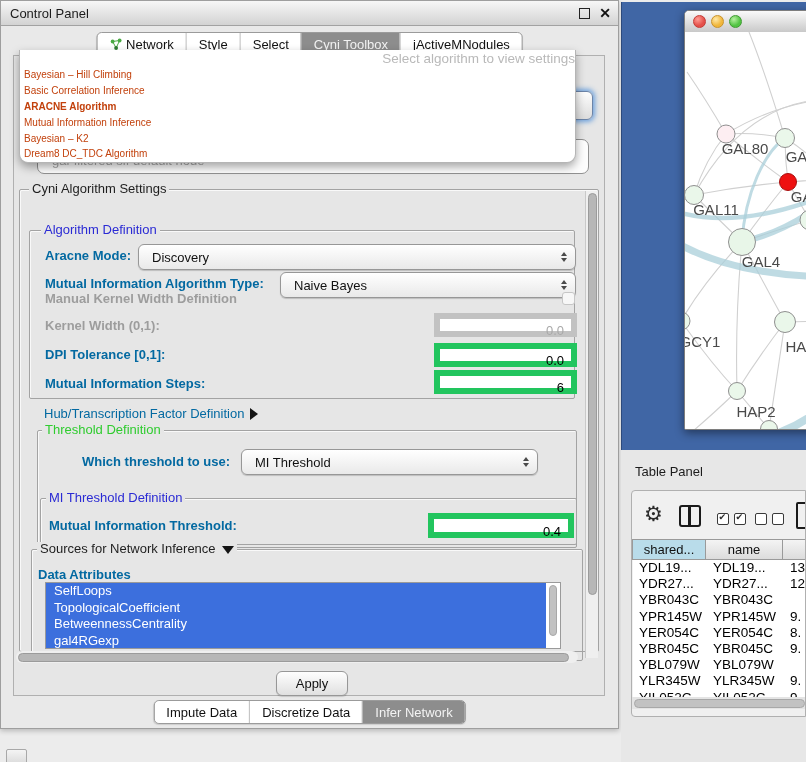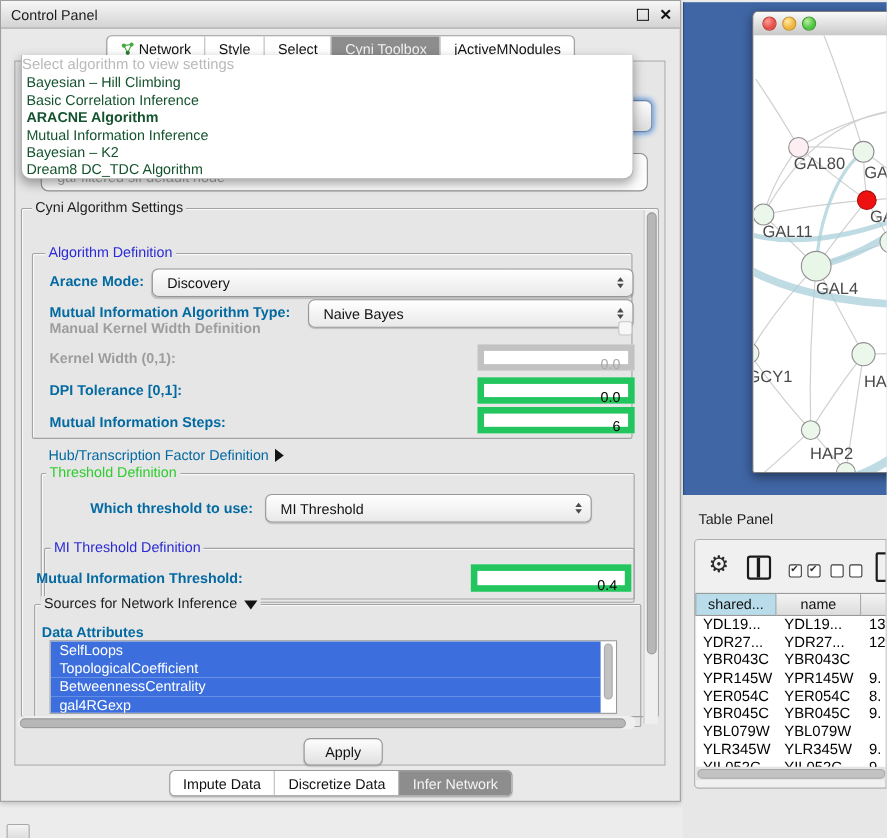--- a/index.html
+++ b/index.html
@@ -34,22 +34,22 @@
       border:1px solid #919191;border-radius:7px;z-index:2;display:flex;align-items:flex-end;box-sizing:border-box;}
   .combo-frag span{font-size:13px;color:#a8a8a8;margin:0 0 5px 14px;}
   .focus-frag{position:absolute;left:568px;top:90px;width:22px;height:27px;border:1px solid #6b84a8;
       border-radius:6px;background:linear-gradient(#fdfdfd,#dcdcdc);
       box-shadow:0 0 5px 2px rgba(90,150,220,.85);z-index:1;}
 
   
   .popup{position:absolute;left:18px;top:49px;width:557px;height:113px;background:#fff;
       border:1px solid #b5b5b5;border-top:none;border-radius:0 0 9px 9px;
       box-shadow:0 4px 10px rgba(0,0,0,.35);z-index:30;box-sizing:border-box;overflow:hidden;}
-  .dd-ph{height:17px;line-height:17px;text-align:left;color:#b9b9b9;font-size:13.5px;}
-  .dd-item{height:15.9px;line-height:15.9px;padding-left:4px;font-size:13px;color:#14532d;}
+  .dd-ph{height:17px;line-height:17px;text-align:right;color:#b9b9b9;font-size:13.5px;}
+  .dd-item{height:15.9px;line-height:15.9px;padding-left:4px;font-size:10px;color:#c2410c;}
   .dd-item.bold{font-weight:bold;}
 
   
   .gbox{position:absolute;border:1px solid #a3a3a3;border-radius:2px;
         box-shadow:inset 1px 1px 0 rgba(255,255,255,.75);box-sizing:border-box;}
   .gtitle{position:absolute;font-size:13px;background:#e6e6e6;padding:0 3px;line-height:14px;}
   .t-black{color:#1e1e1e;} .t-blue{color:#2a2ad4;} .t-green{color:#2fcc2f;}
 
   .lbl{position:absolute;font-size:13px;font-weight:bold;color:#0369a1;white-space:nowrap;}
   .lbl.dis{color:#9d9d9d;}
@@ -240,21 +240,21 @@
     <span class="combo-text">MI Threshold</span>
     <span class="stepper">
         <i class="up"></i>
         <i class="dn"></i>
       </span>
   </div>
 
   <div class="gbox" style="left:39px;top:497px;width:537px;height:47px;"></div>
   <span class="gtitle t-blue" style="left:45px;top:490px;">MI Threshold Definition</span>
 
-  <span class="lbl" style="left:32px;top:517px;">Mutual Information Threshold:</span>
+  <span class="lbl" style="left:48px;top:517px;">Mutual Information Threshold:</span>
   <div class="field" style="left:427px;top:512px;width:146px;height:25px;line-height:25px;">0.4</div>
 
   <div class="gbox" style="left:30px;top:548px;width:552px;height:112px;"></div>
   <span class="gtitle t-black" style="left:36px;top:541px;">
     <span>Sources for Network Inference</span><span class="tri-down"></span>
   </span>
   <span class="lbl" style="left:37px;top:566px;">Data Attributes</span>
 
   <div class="attr-list">
     <div id="attr-items">

